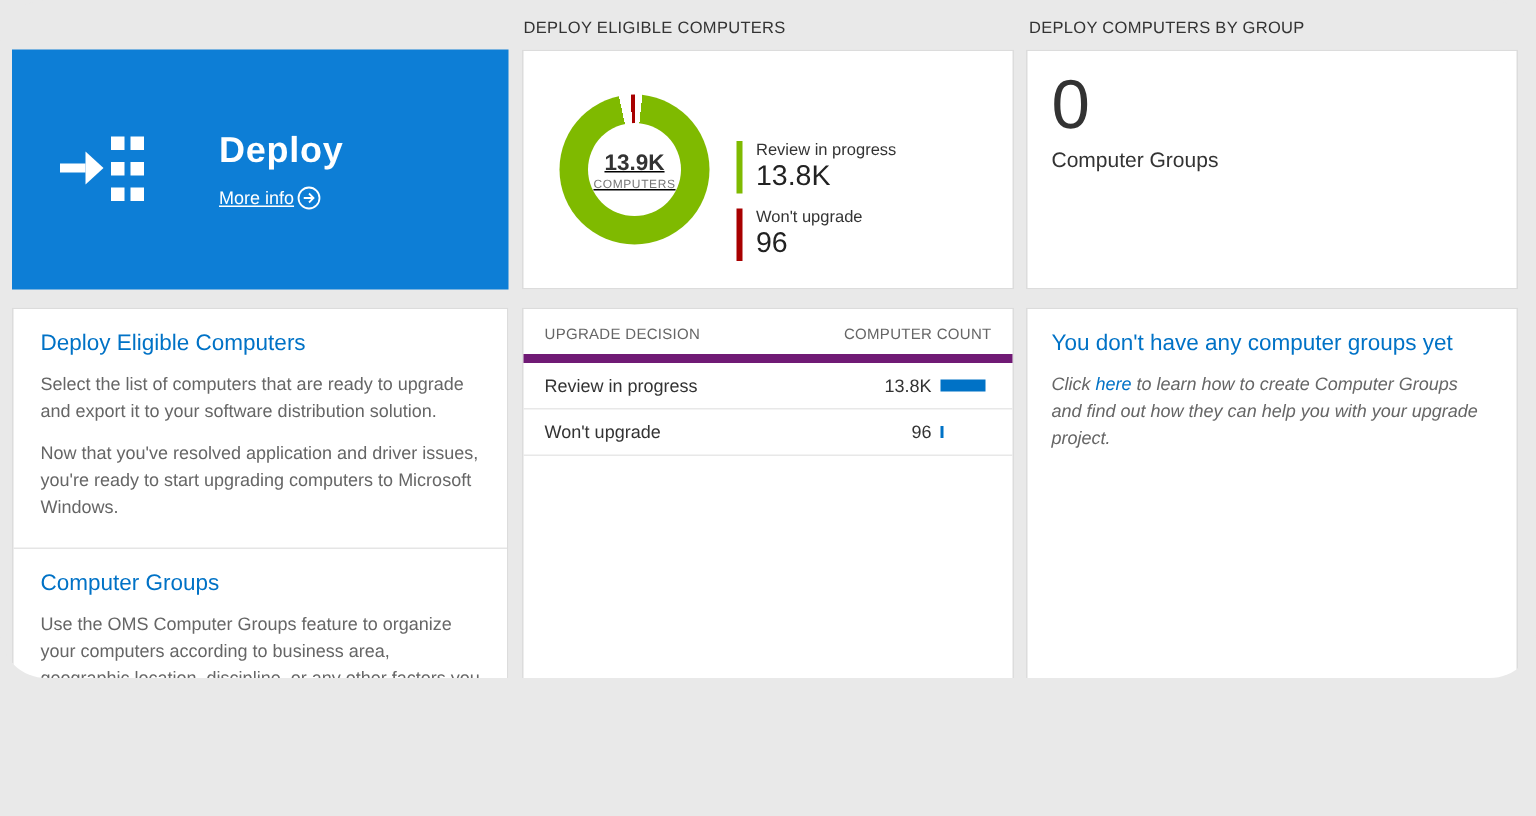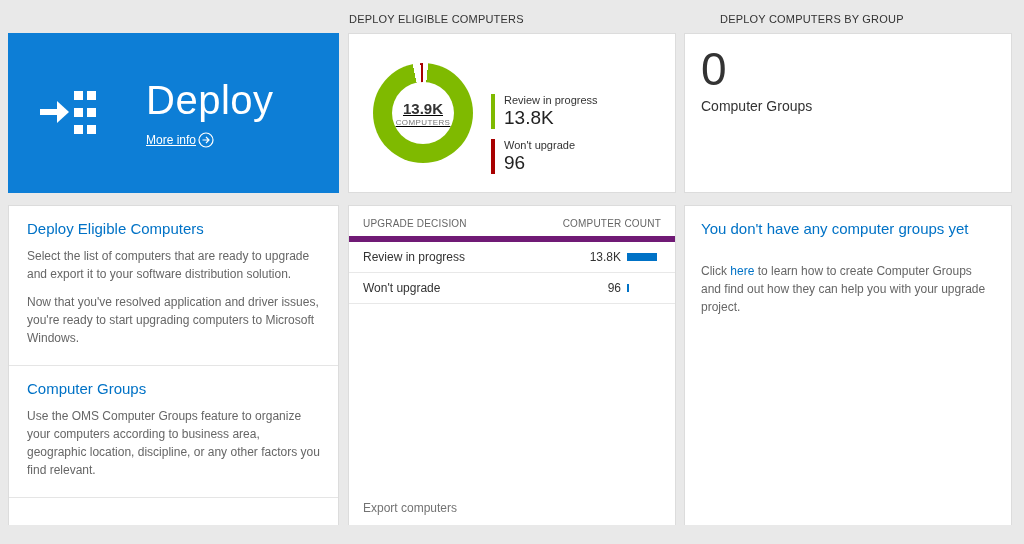--- a/index.html
+++ b/index.html
@@ -1,30 +1,30 @@
 <!DOCTYPE html>
 <html><head>
 <meta charset="utf-8">
 <style>
   * { box-sizing: border-box; margin: 0; padding: 0; }
   html, body { background: #e9e9e9; }
   body { font-family: "Liberation Sans", sans-serif; }
-  .page { position: relative; width: 1024px; height: 525px; background: #e9e9e9; overflow: hidden; }
+  .page { position: relative; width: 1024px; height: 452px; background: #e9e9e9; overflow: hidden; border-radius: 31px; }
 
   .col-header { position: absolute; top: 13px; font-size: 11px; color: #333; letter-spacing: .2px; }
   .h-mid { left: 349px; }
-  .h-right { left: 720px; }
+  .h-right { left: 686px; }
 
   .card { position: absolute; background: #fff; border: 1px solid #dcdcdc; }
 
   
   .deploy-tile { left: 8px; top: 33px; width: 331px; height: 160px; background: #0d7ed6; border: none; display: flex; align-items: center; cursor: pointer; }
   .tile-icon { margin-left: 30px; line-height: 0; }
   .tile-body { margin-left: 46px; color: #fff; }
-  .tile-title { font-size: 40px; font-weight: 400; letter-spacing: .5px; }
+  .tile-title { font-size: 24px; font-weight: 700; letter-spacing: .5px; }
   .more-info { margin-top: 9px; font-size: 12px; display: flex; align-items: center; gap: 2px; cursor: pointer; }
   .more-info .mi-label { text-decoration: underline; }
   .arrow-circle { line-height: 0; }
 
   
   .left-panel { left: 8px; top: 205px; width: 331px; height: 326px; }
   .panel-section { padding: 14px 18px 18px; border-bottom: 1px solid #e5e5e5; }
   .panel-heading { color: #0072c6; font-size: 15px; }
   .panel-section p { font-size: 12px; color: #666; line-height: 1.5; margin-top: 10px; }
 
@@ -54,21 +54,21 @@
   .export-link { position: absolute; left: 14px; bottom: 15px; font-size: 12px; color: #737373; cursor: pointer; }
 
   
   .groups-count-card { left: 684px; top: 33px; width: 328px; height: 160px; padding: 8px 16px; }
   .groups-count { font-size: 46px; font-weight: 300; color: #333; }
   .groups-count-label { font-size: 14px; color: #333; margin-top: 2px; }
 
   
   .groups-panel { left: 684px; top: 205px; width: 328px; height: 326px; padding: 14px 16px; }
   .groups-panel-heading { color: #0072c6; font-size: 15px; }
-  .groups-panel p { margin-top: 25px; font-size: 12px; color: #666; line-height: 1.5; }
+  .groups-panel p { margin-top: 10px; font-size: 12px; color: #666; line-height: 1.5; font-style: italic; }
   .inline-link { color: #0072c6; cursor: pointer; }
 </style>
 </head>
 <body>
 
 <div class="page">
 
   <div class="col-header h-mid">DEPLOY ELIGIBLE COMPUTERS</div>
   <div class="col-header h-right">DEPLOY COMPUTERS BY GROUP</div>
 

